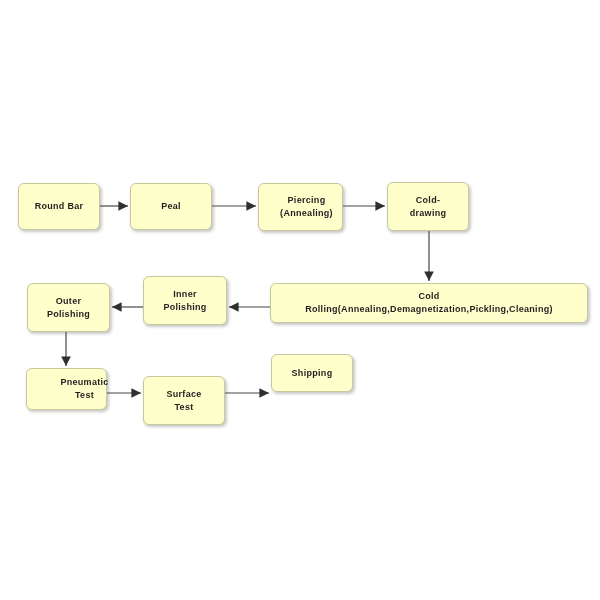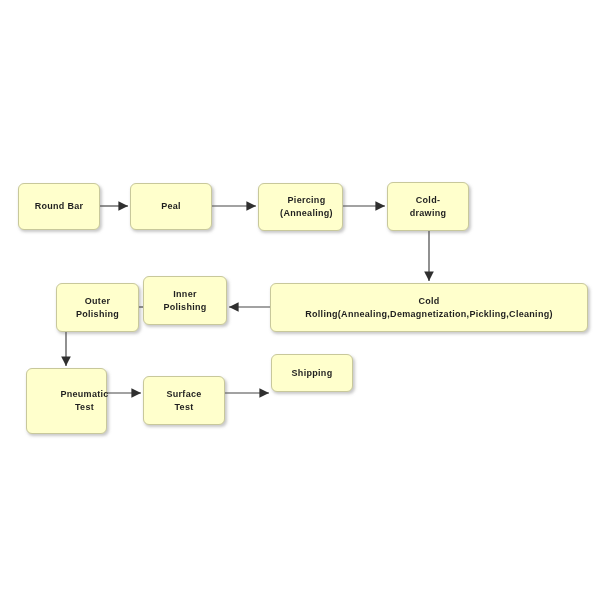--- a/index.html
+++ b/index.html
@@ -41,24 +41,24 @@
     color: #1f1f1f;
     letter-spacing: 0.3px;
     line-height: 13px;
     white-space: pre-line;
   }
   
   .pos-round-bar       { left: 18px;  top: 183px; width: 82px;  height: 47px; }
   .pos-peal            { left: 130px; top: 183px; width: 82px;  height: 47px; }
   .pos-piercing        { left: 258px; top: 183px; width: 85px;  height: 48px; padding-left: 12px; }
   .pos-cold-drawing    { left: 387px; top: 182px; width: 82px;  height: 49px; }
-  .pos-cold-rolling    { left: 270px; top: 283px; width: 318px; height: 49px; }
+  .pos-cold-rolling    { left: 270px; top: 283px; width: 318px; height: 40px; }
   .pos-inner-polishing { left: 143px; top: 276px; width: 84px;  height: 49px; }
-  .pos-outer-polishing { left: 27px;  top: 283px; width: 83px;  height: 49px; margin-left: 29px; }
-  .pos-pneumatic-test  { left: 26px;  top: 368px; width: 81px;  height: 66px; padding-left: 36px; }
+  .pos-outer-polishing { left: 27px;  top: 283px; width: 83px;  height: 49px; }
+  .pos-pneumatic-test  { left: 26px;  top: 368px; width: 81px;  height: 42px; padding-left: 36px; }
   .pos-surface-test    { left: 143px; top: 376px; width: 82px;  height: 49px; }
   .pos-shipping        { left: 271px; top: 354px; width: 82px;  height: 38px; }
 </style>
 </head>
 <body>
 
 <div class="canvas">
 
   <svg class="arrows-layer" width="600" height="600" viewBox="0 0 600 600" xmlns="http://www.w3.org/2000/svg">
     <defs>

